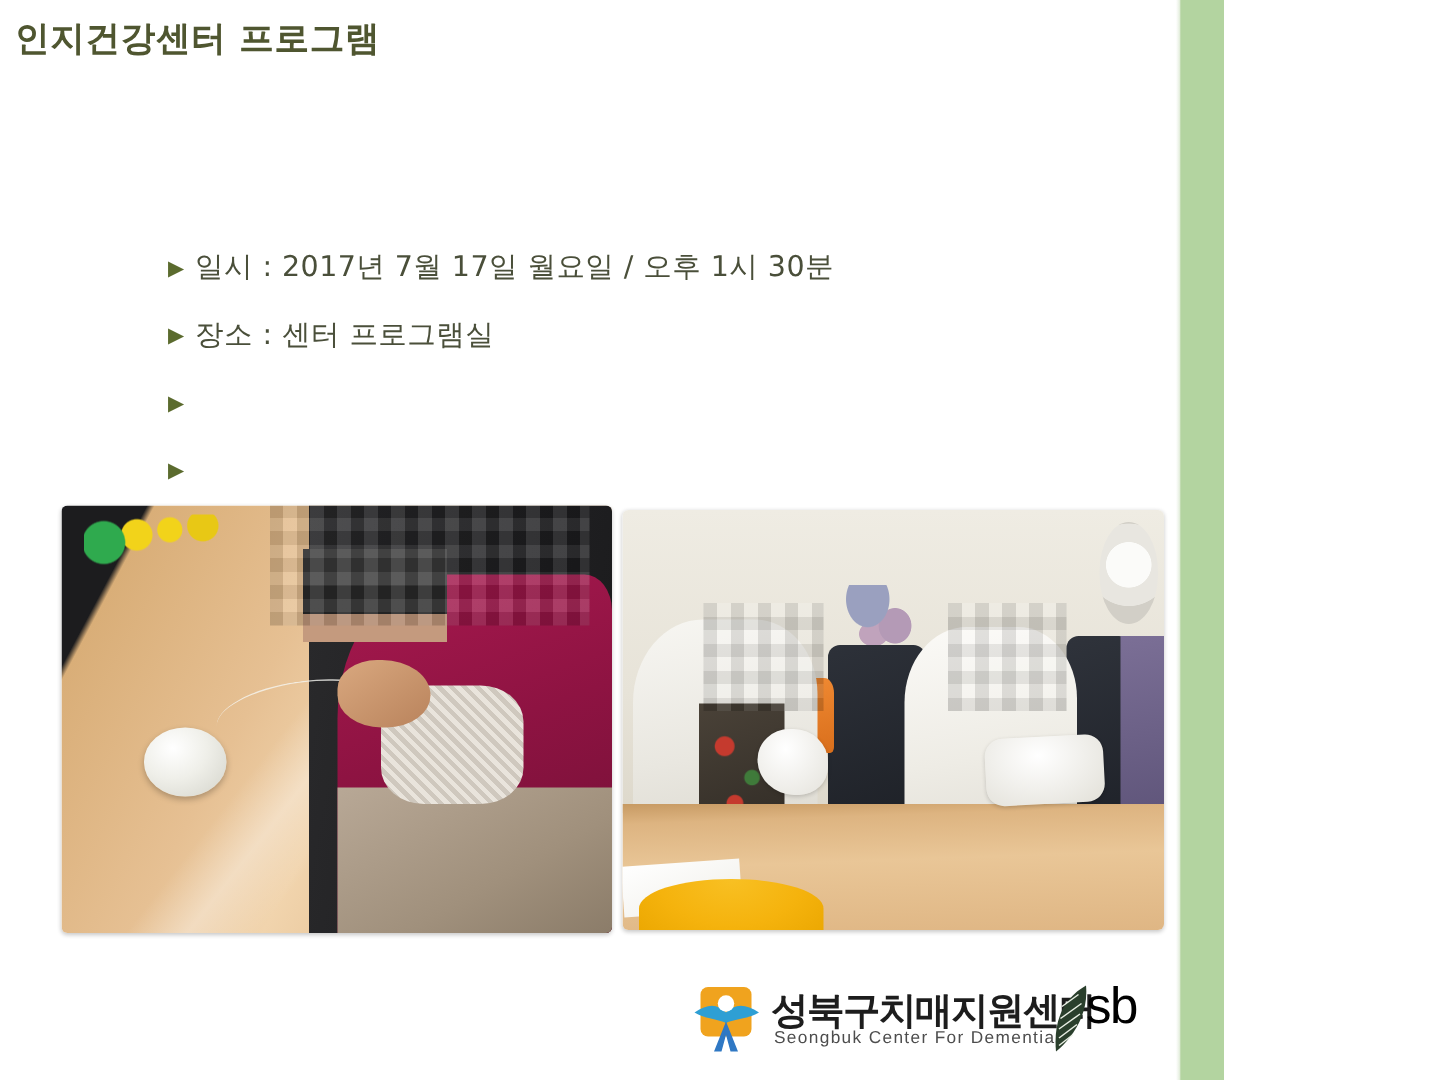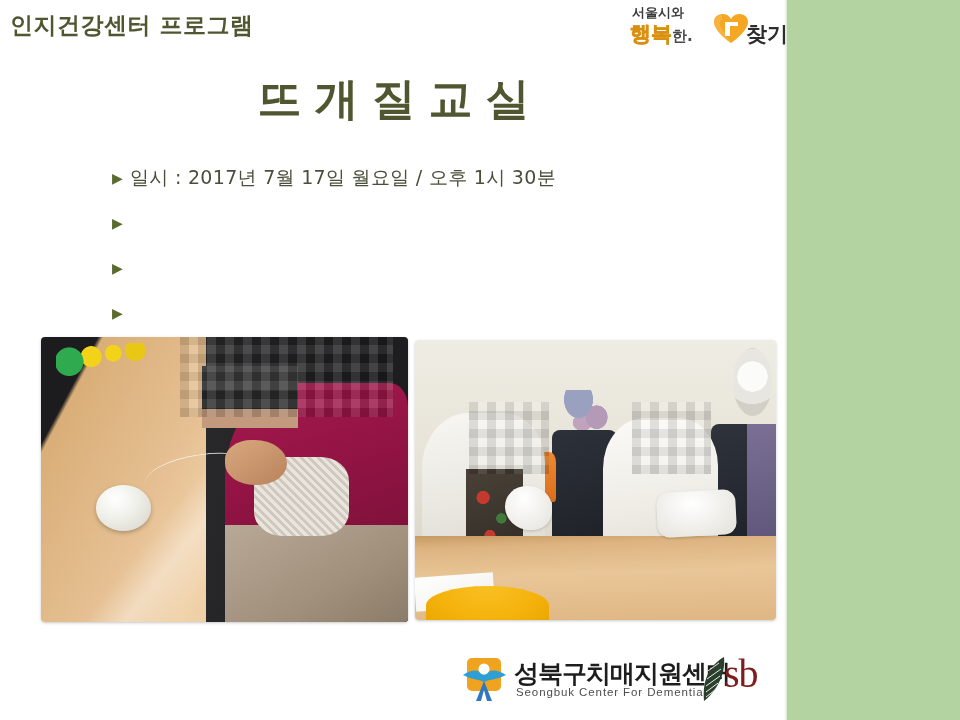--- a/index.html
+++ b/index.html
@@ -6,21 +6,21 @@
   html, body {
     margin: 0; padding: 0;
     width: 960px; height: 720px;
     overflow: hidden;
     background: #ffffff;
     font-family: "Liberation Sans", "DejaVu Sans", sans-serif;
   }
 
   #slide {
     position: relative;
-    width: 960px; height: 720px;
+    width: 816px; height: 720px;
     background: #ffffff;
     overflow: hidden;
   }
 
   
   .green-panel {
     position: absolute;
     left: 787px; top: 0;
     width: 173px; height: 720px;
     background: #b3d4a0;
@@ -357,61 +357,49 @@
     font-family: "Liberation Sans", sans-serif;
   }
   .fl-feather {
     position: absolute;
     left: 238px; top: 0px;
     width: 28px; height: 50px;
   }
   .fl-sb {
     position: absolute;
     left: 262px; top: -1px;
-    font-size: 40px;
-    color: #7f1d1d;
-    font-family: Liberation Serif, serif;
+    font-size: 34px;
+    color: #000000;
+    font-family: Liberation Sans, sans-serif;
     letter-spacing: -1px;
     line-height: 1;
   }
 </style>
 </head>
 <body>
 
 <div id="slide">
 
   <div class="green-panel-edge"></div>
   <div class="green-panel">
     
   </div>
 
   <div class="header-title">인지건강센터 프로그램</div>
 
-  <div class="seoul-logo">
-    <div class="seoul-line1">서울시와</div>
-    <div class="seoul-line2"><span>행복</span><span class="seoul-han">한.</span></div>
-    <div class="seoul-heart">
-      <svg width="34" height="30" viewBox="0 0 34 30">
-        <path d="M17 29 C 4 20, 0 12, 0 8 C 0 2, 5 0, 9 0 C 13 0, 16 3, 17 5 C 18 3, 21 0, 25 0 C 29 0, 34 2, 34 8 C 34 12, 30 20, 17 29 Z" fill="#f5a623"></path>
-        <path d="M17 29 C 4 20, 0 12, 0 8 C 0 3, 4 1, 8 1 L 8 6 C 5 7, 5 11, 8 15 Z" fill="#f7bd52" opacity="0.6"></path>
-        <path d="M11 8 L24 8 L24 12 L16 12 L16 22 L11 22 Z" fill="#ffffff"></path>
-      </svg>
-    </div>
-    <div class="seoul-line3">찾기</div>
-  </div>
-
-  <div class="main-title">뜨개질교실</div>
+
 
   <div class="bullets">
     <div class="bullet-row">
       <span class="bullet-arrow">▶</span>
       <span class="bullet-text">일시 : 2017년 7월 17일 월요일 /  오후 1시 30분</span>
     </div>
     <div class="bullet-row">
       <span class="bullet-arrow">▶</span>
+      <span class="bullet-text">장소 : 센터 프로그램실</span>
     </div>
     <div class="bullet-row">
       <span class="bullet-arrow">▶</span>
     </div>
     <div class="bullet-row">
       <span class="bullet-arrow">▶</span>
     </div>
   </div>
 
   <div class="photo photo-1">

